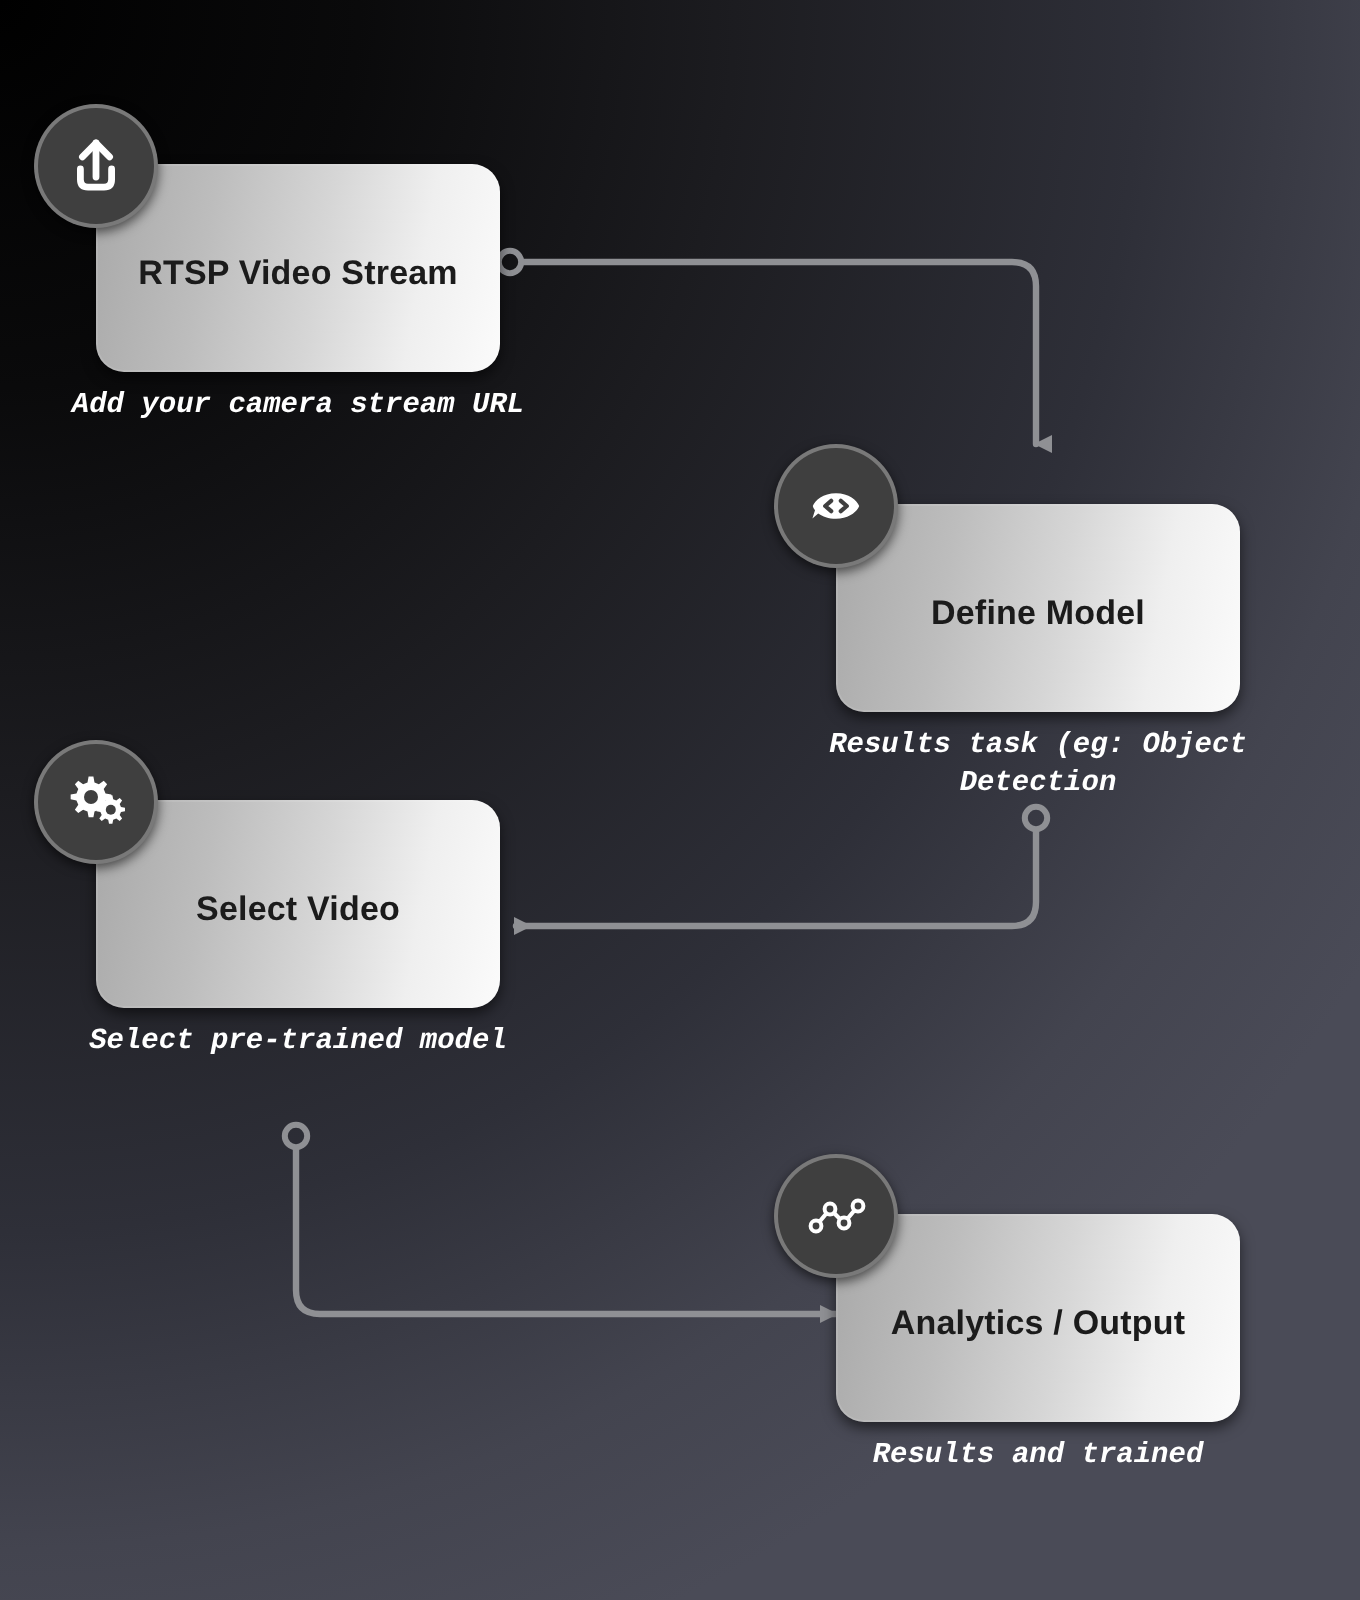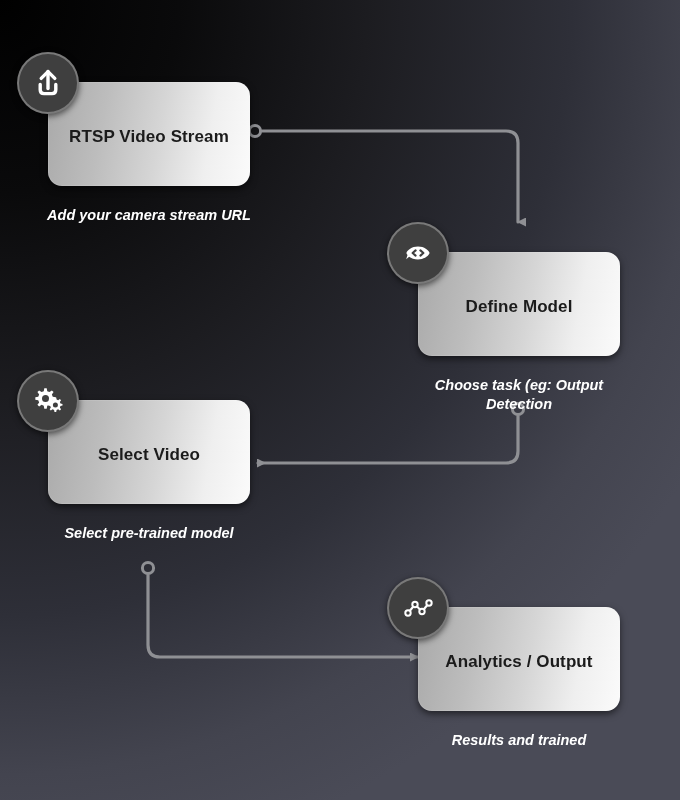--- a/index.html
+++ b/index.html
@@ -62,29 +62,30 @@
     background: #3f3f3f;
     border: 2px solid rgba(255,255,255,0.30);
     display: flex;
     align-items: center;
     justify-content: center;
     box-shadow: 0 2px 6px rgba(0,0,0,0.6);
   }
   .node-badge svg { display: block; }
   .node-caption {
     position: absolute;
-    top: 124px;
+    top: 112px;
     left: -14px;
     width: 230px;
     text-align: center;
     font-size: 14.5px;
     font-weight: bold;
     font-style: italic;
     color: #ffffff;
     line-height: 1.32;
+    font-family: Liberation Mono, monospace;
   }
 </style>
 </head>
 <body>
 
 <div id="canvas">
 
   <svg id="wires" viewBox="0 0 680 800" width="680" height="800">
     <defs>
       <marker id="arrow-down" markerWidth="9" markerHeight="9" refX="4.5" refY="8" orient="auto" markerUnits="userSpaceOnUse">
@@ -134,21 +135,21 @@
     </div>
     <div class="node-badge">
       <svg width="30" height="30" viewBox="0 0 30 30">
         <path d="M15 8.6 C21.4 8.6 25.6 12.2 26.6 15 C25.6 17.8 21.4 21.4 15 21.4
                  C11.3 21.4 8.2 20.2 6.1 18.7 L3.2 21.2 L4.5 17.1
                  C3.9 16.4 3.5 15.7 3.4 15 C4.4 12.2 8.6 8.6 15 8.6 Z" fill="#ffffff"></path>
         <path d="M12.6 12.4 L9.6 15 L12.6 17.6" stroke="#3f3f3f" stroke-width="2.1" stroke-linecap="round" stroke-linejoin="round" fill="none"></path>
         <path d="M17.4 12.4 L20.4 15 L17.4 17.6" stroke="#3f3f3f" stroke-width="2.1" stroke-linecap="round" stroke-linejoin="round" fill="none"></path>
       </svg>
     </div>
-    <div class="node-caption">Choose task (eg: Output Detection</div>
+    <div class="node-caption">Results task (eg: Object Detection</div>
   </div>
 
   <div class="node" style="left:48px; top:400px;">
     <div class="node-box">
       <div class="node-title">Select Video</div>
     </div>
     <div class="node-badge">
       <svg width="32" height="32" viewBox="0 0 32 32">
 
         <g fill="#ffffff">

